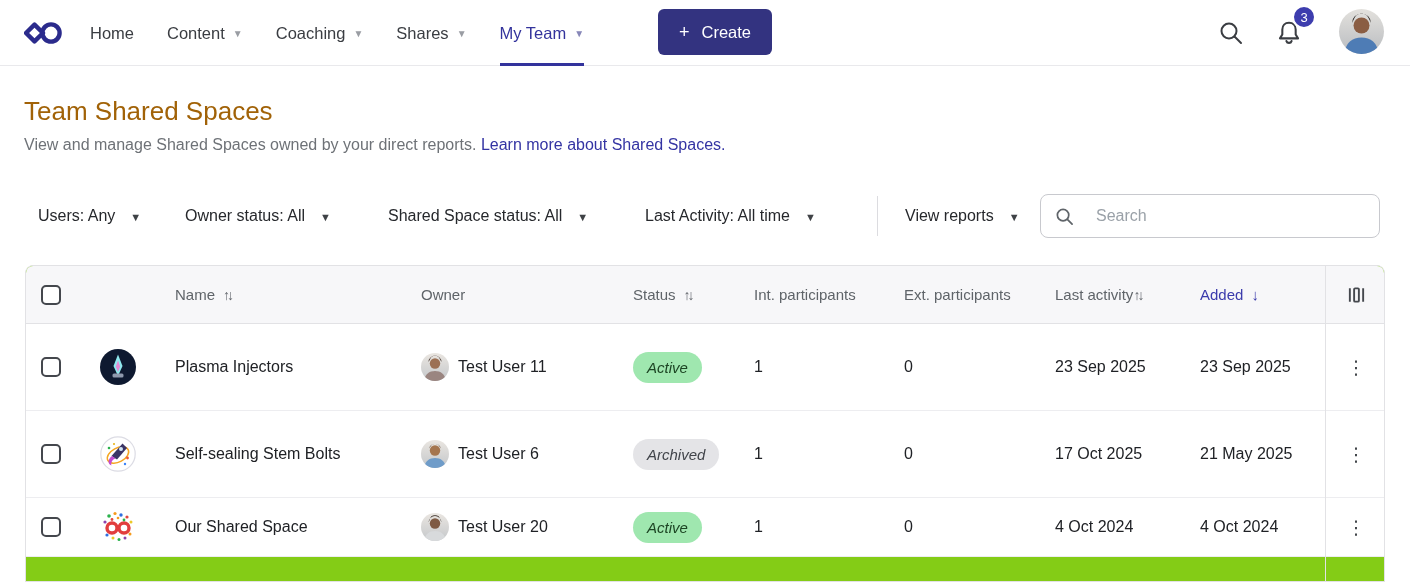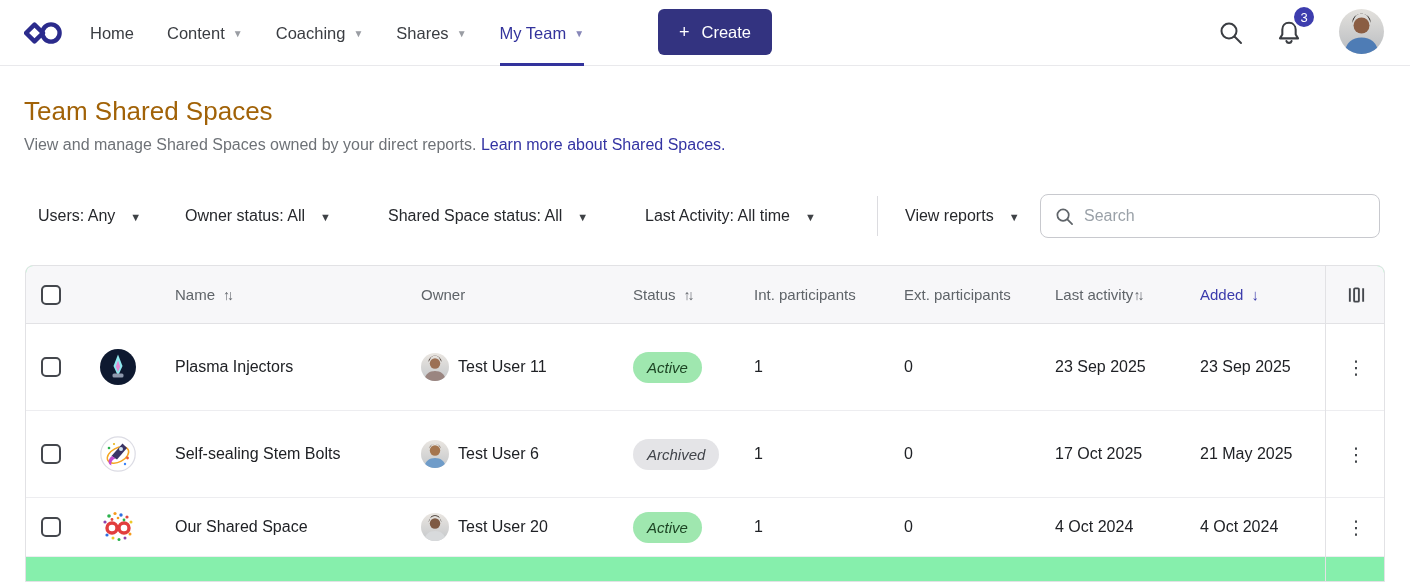--- a/index.html
+++ b/index.html
@@ -37,27 +37,27 @@
   .page-sub { position:absolute; left:24px; top:136px; font-size:16px; color:#6e7277; }
   .page-sub a { color:#3434a3; text-decoration:none; cursor:pointer; }
 
   
   .filter { position:absolute; top:194px; height:44px; display:flex; align-items:center; gap:15px;
             font-size:16px; color:#26282c; cursor:pointer; white-space:nowrap; }
   .f-chev { font-size:11px; color:#3f4246; line-height:1; padding-top:2px; }
   .filter-divider { position:absolute; left:877px; top:196px; width:1px; height:40px; background:#dcdce0; }
   .search-box { position:absolute; left:1040px; top:194px; width:340px; height:44px; background:#fff;
                 border:1px solid #c8c9ce; border-radius:8px; display:flex; align-items:center;
-                gap:10px; padding-left:14px; }
+                gap:22px; padding-left:14px; }
   .search-box input { border:none; outline:none; font-size:16px; font-family:inherit; color:#202226;
                       width:270px; background:transparent; }
   .search-box input::placeholder { color:#9aa1a8; }
 
   
-  .table { position:absolute; left:25px; top:265px; width:1360px; height:317px; background:#86efac;
+  .table { position:absolute; left:25px; top:265px; width:1360px; height:317px; background:#84cc16;
            border:1px solid #e2e2e5; border-radius:8px 8px 0 0; overflow:hidden; }
   .t-divider { position:absolute; left:1299px; top:0; bottom:0; width:1px; background:#e2e2e5; }
   .t-head { display:flex; align-items:center; height:58px; background:#f7f7f9;
             border-bottom:1px solid #e2e2e5; font-size:15px; color:#5f6469; }
   .t-row { display:flex; align-items:center; height:87px; border-bottom:1px solid #ededf0;
            background:#fff; font-size:16px; color:#202226; }
   .t-row.short { height:59px; }
   .c-pad   { width:15px; flex:none; }
   .c-check { width:59px; flex:none; display:flex; align-items:center; }
   .c-icon  { width:75px; flex:none; display:flex; align-items:center; }

